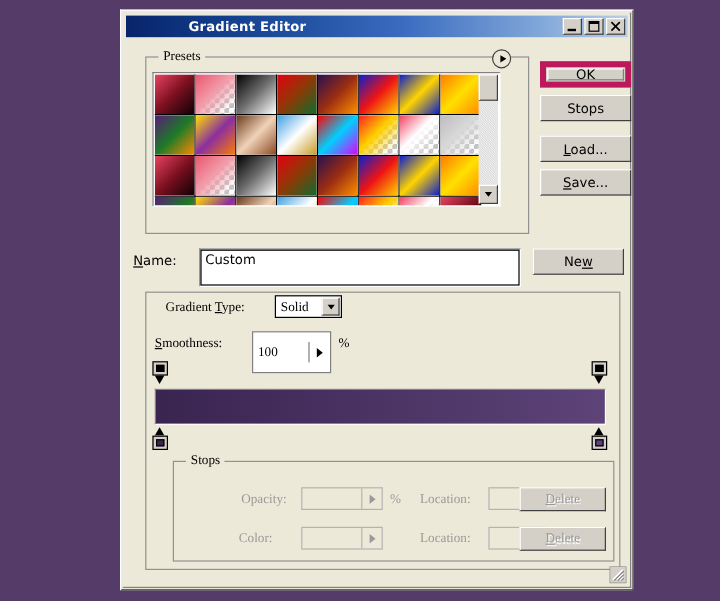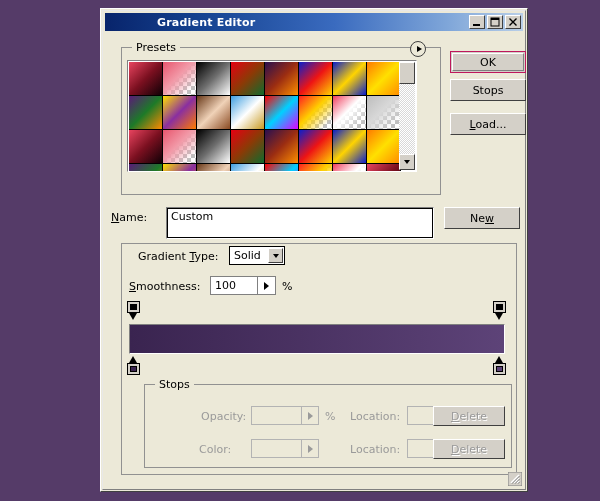--- a/index.html
+++ b/index.html
@@ -67,20 +67,21 @@
     color: #000;
     font-family: "DejaVu Sans", sans-serif;
   }
   .winbtn svg { position: absolute; left: 0; top: 0; }
 
   
   .groupbox {
     position: absolute;
     border: 1px solid #919191;
     box-sizing: border-box;
+    font-family: Liberation Serif, serif;
   }
   .groupbox > .gb-label {
     position: absolute;
     top: -7px; left: 10px;
     background: #ece9d8;
     padding: 0 4px;
     font-size: 11px;
     color: #000;
     white-space: nowrap;
   }
@@ -194,21 +195,21 @@
     border-left: 1px solid #ffffff;
     border-right: 1px solid #404040;
     border-bottom: 1px solid #404040;
     box-sizing: border-box;
     font-size: 11px;
     color: #000;
     display: flex; align-items: center; justify-content: center;
     font-family: "DejaVu Sans", sans-serif;
   }
   .btn.default {
-    border: 1px solid #be185d;
+    border: 5px solid #be185d;
     padding: 1px;
   }
   .btn.default > .btn-face {
     width: 100%; height: 100%;
     background: #d4d0c8;
     border-top: 1px solid #ffffff;
     border-left: 1px solid #ffffff;
     border-right: 1px solid #808080;
     border-bottom: 1px solid #808080;
     box-sizing: border-box;
@@ -265,21 +266,21 @@
     border-bottom: 1px solid #404040;
     box-sizing: border-box;
     display: flex; align-items: center; justify-content: center;
   }
   #gtype-arrow .arr-down { border-left-width: 3px; border-right-width: 3px; border-top-width: 4px; }
 
   #smooth-label { position: absolute; left: 7px; top: 36px; }
   #smooth-field {
     position: absolute;
     left: 88px; top: 32px;
-    width: 66px; height: 19px;
+    width: 66px; height: 35px;
     background: #ffffff;
     border: 1px solid #808080;
     box-sizing: border-box;
     display: flex; align-items: center;
   }
   #smooth-value { padding-left: 4px; flex: 1; font-size: 11px; }
   #smooth-arrow {
     width: 17px; height: 17px;
     border-left: 1px solid #808080;
     display: flex; align-items: center; justify-content: center;
@@ -521,20 +522,23 @@
       <span class="btn-face">
           <span class="lbl">OK</span>
         </span>
     </div>
     <div class="btn" id="btn-reset">
       <span class="lbl">Stops</span>
     </div>
     <div class="btn" id="btn-load">
       <span class="lbl"><u>L</u><span>oad...</span></span>
     </div>
+    <div class="btn" id="btn-save">
+      <span class="lbl"><u>S</u><span>ave...</span></span>
+    </div>
 
     <div id="name-label"><u>N</u><span>ame:</span></div>
     <div id="name-input">Custom</div>
     <div class="btn" id="btn-new">
       <span class="lbl"><span>Ne</span><u>w</u></span>
     </div>
 
     <div class="groupbox" id="lower-group">
 
       <div id="gtype-label">

